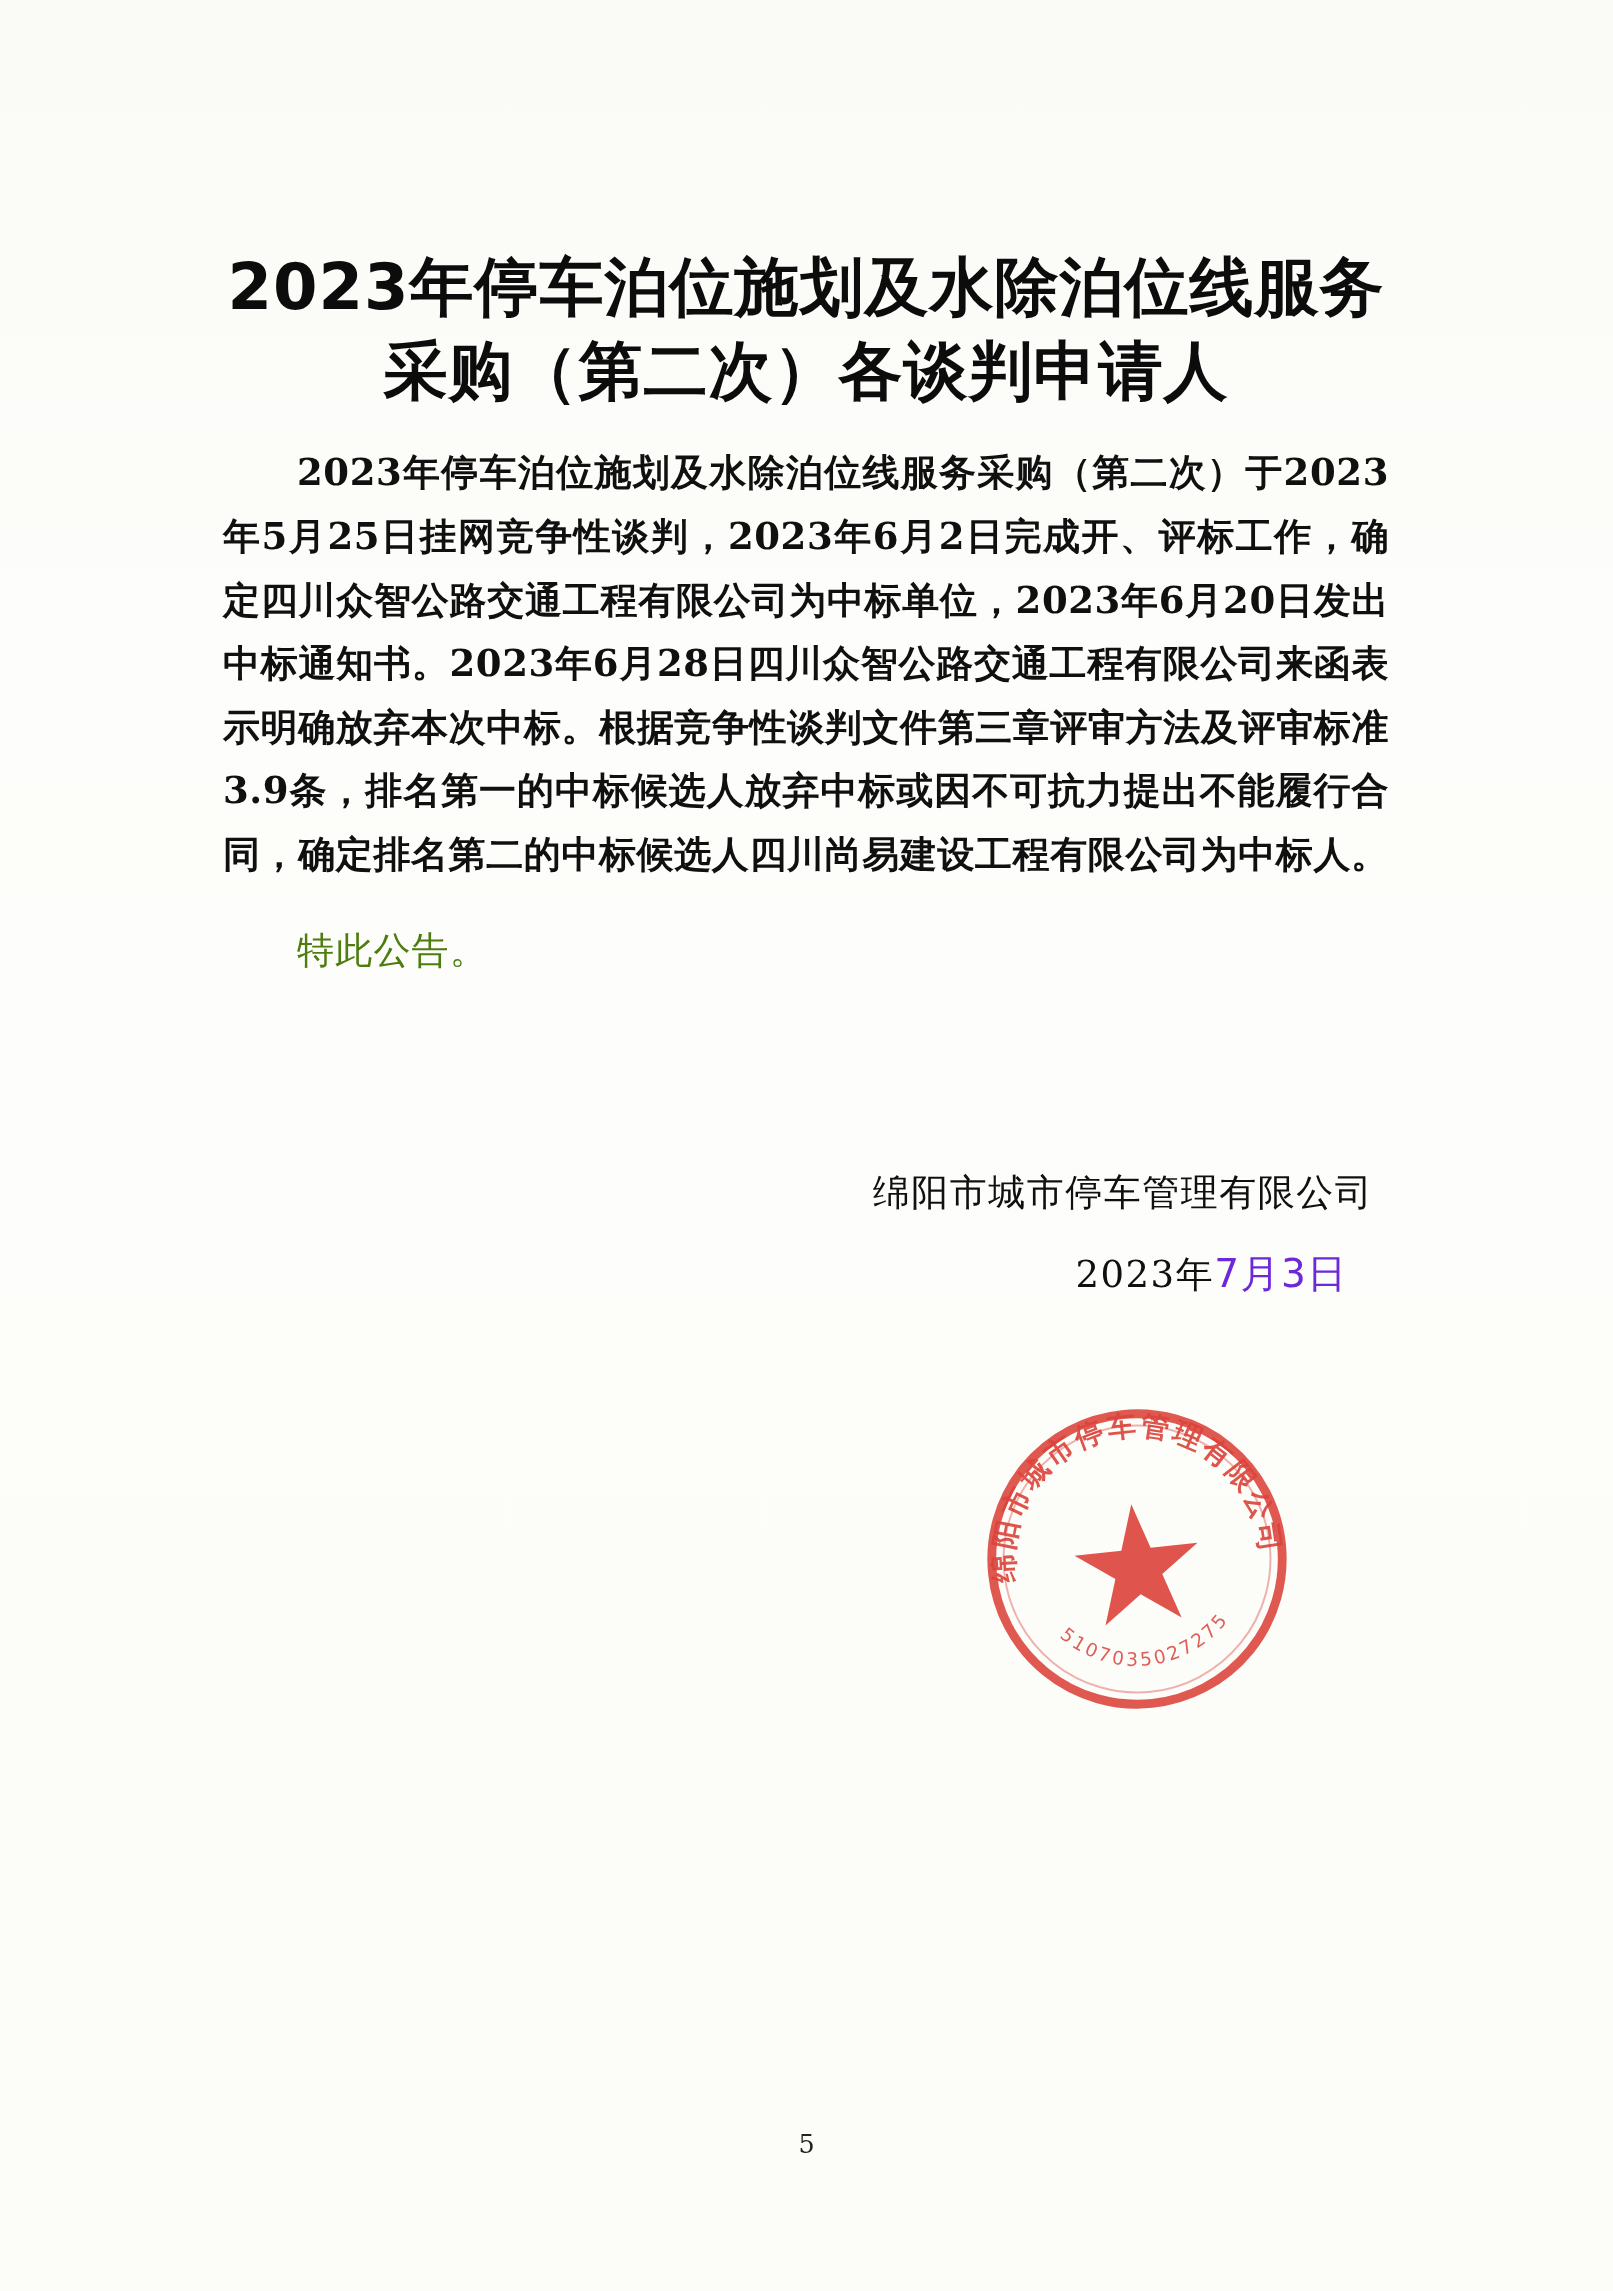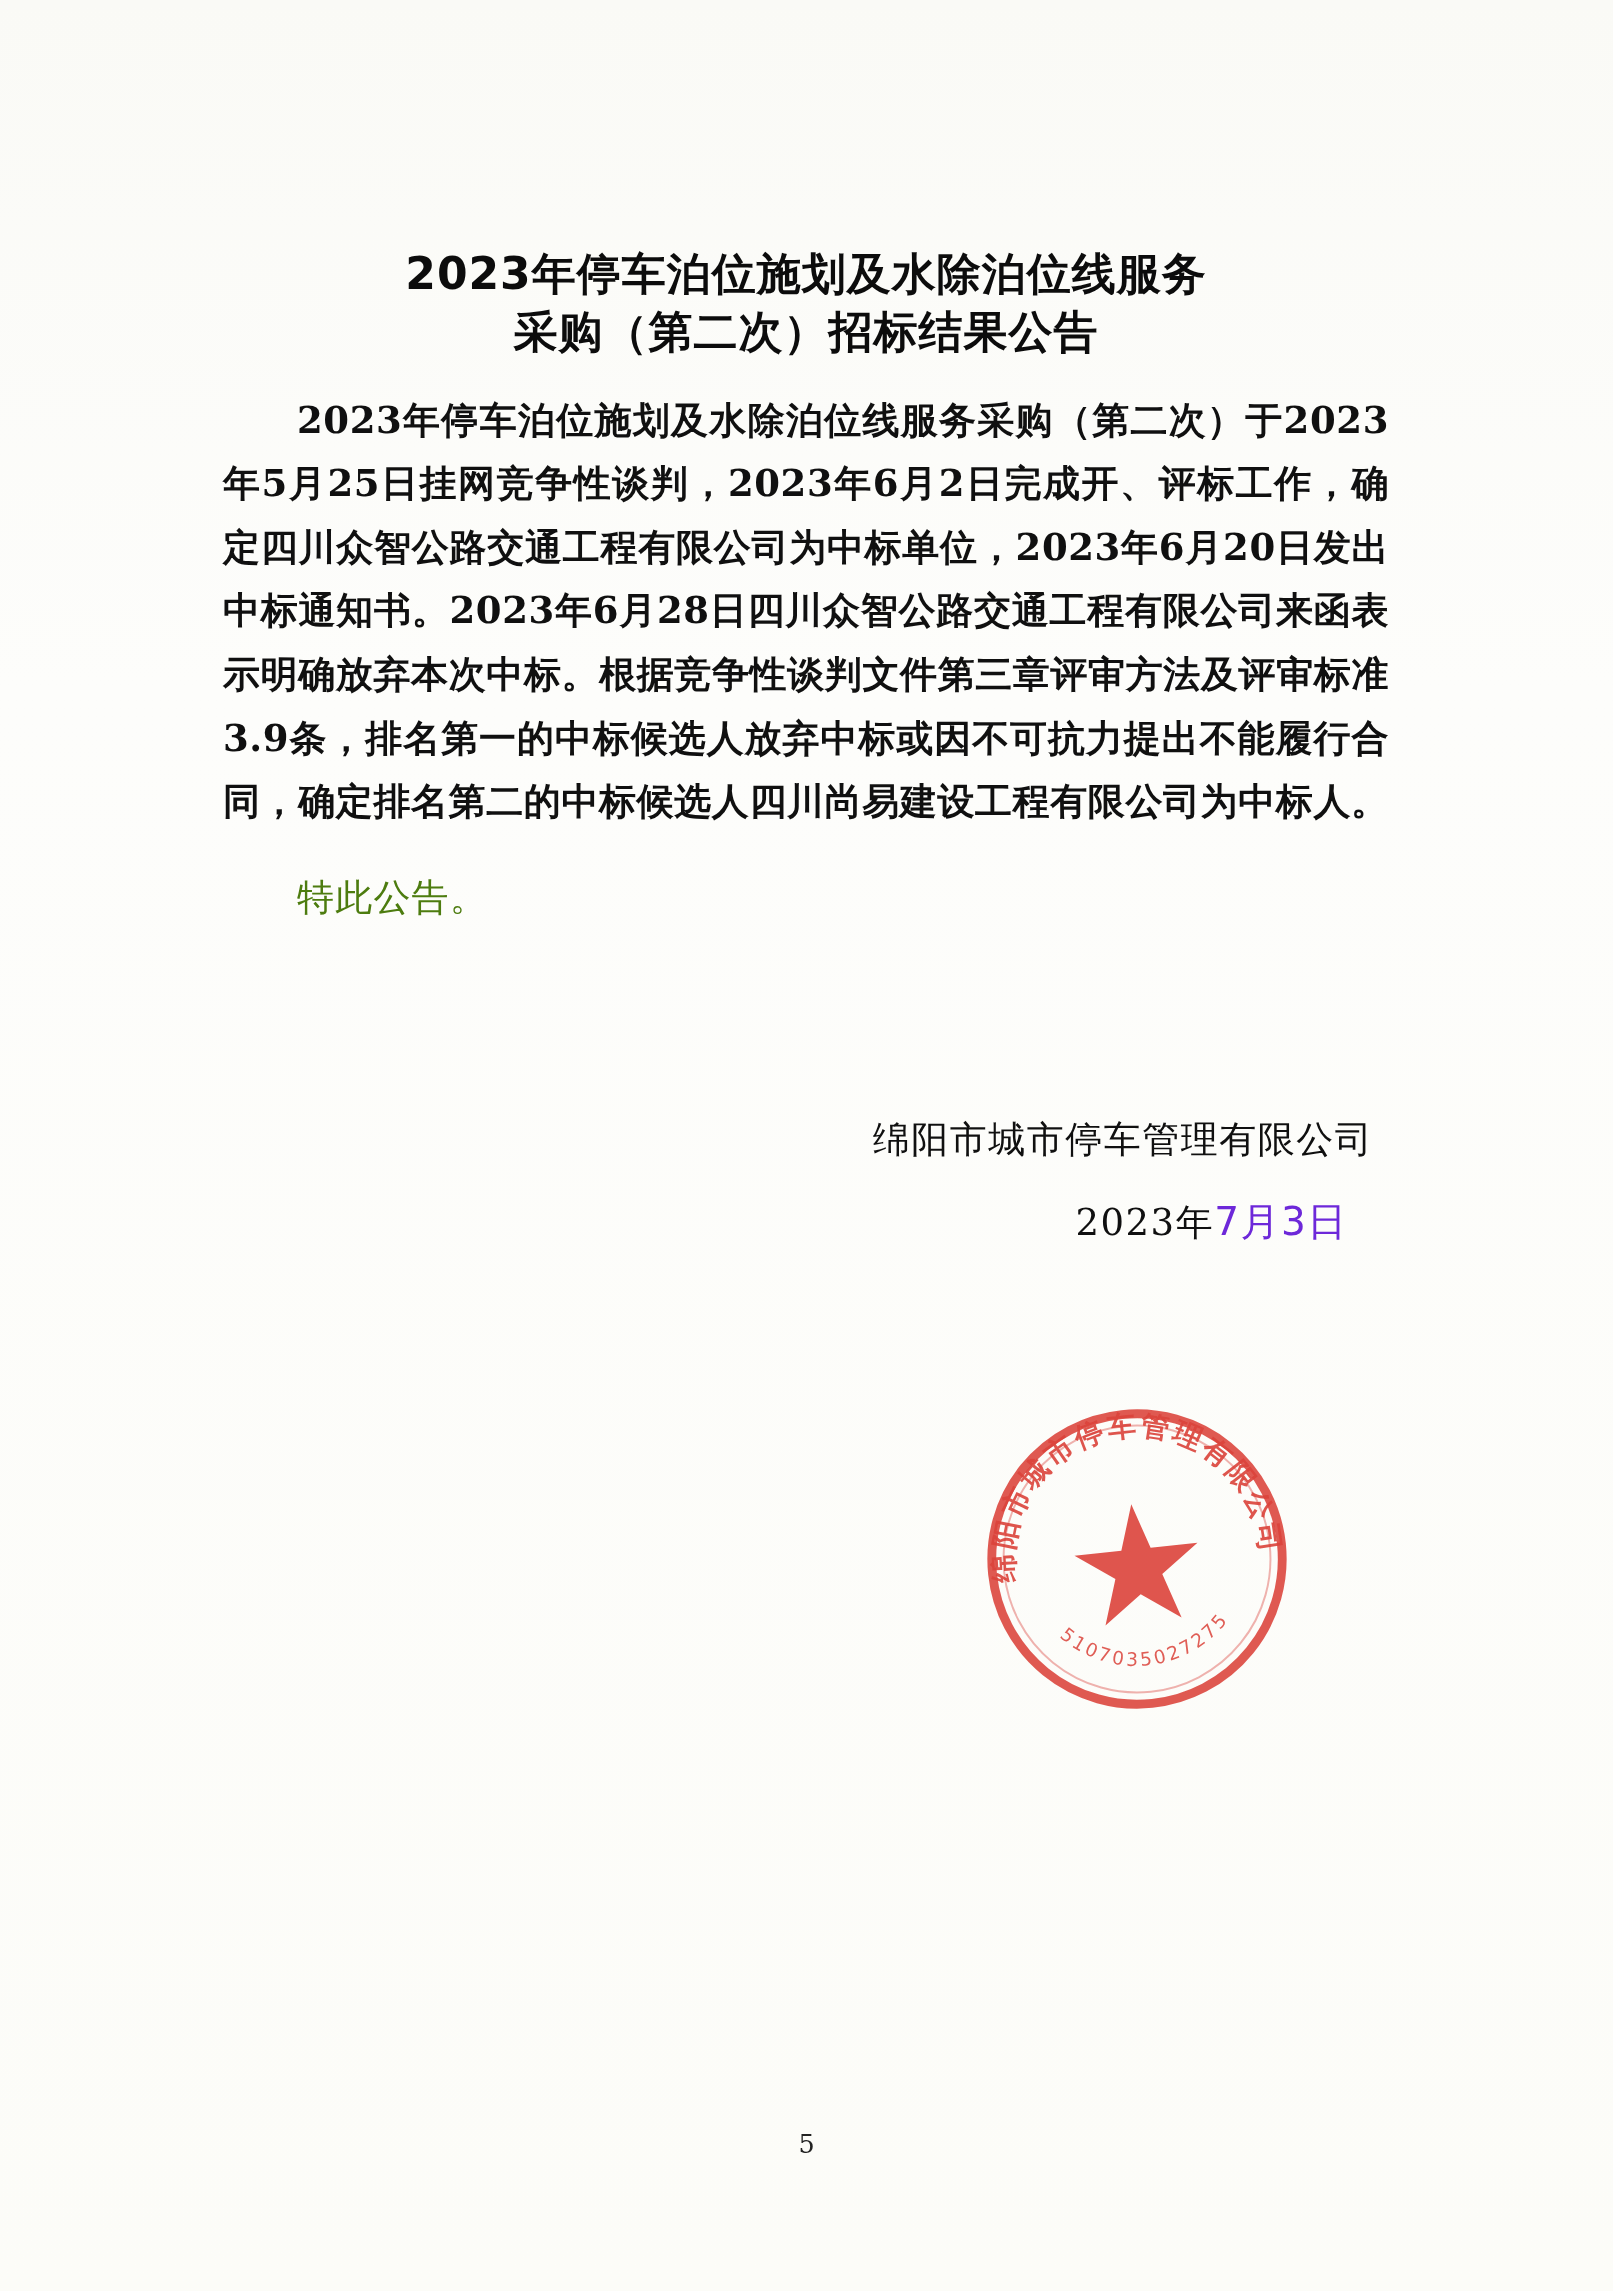--- a/index.html
+++ b/index.html
@@ -35,21 +35,21 @@
     position: absolute;
     left: 223px;
     top: 245px;
     width: 1166px;
   }
 
   .doc-title {
     text-align: center;
     font-family: "DejaVu Sans", "Liberation Sans", sans-serif;
     font-weight: bold;
-    font-size: 44px;
+    font-size: 64px;
     line-height: 1.32;
     letter-spacing: 1px;
     color: #0c0c0c;
   }
   .doc-title .line {
     display: block;
     white-space: nowrap;
   }
 
   .salutation {
@@ -138,21 +138,21 @@
 </head>
 <body>
 
 <div class="page">
   <div class="paper-tint"></div>
 
   <div class="content">
 
     <div class="doc-title">
       <span class="line">2023年停车泊位施划及水除泊位线服务</span>
-      <span class="line">采购（第二次）招标结果公告</span>
+      <span class="line">采购（第二次）各谈判申请人</span>
     </div>
 
 
     <div class="body-para"><span class="indent"></span><span>2023年停车泊位施划及水除泊位线服务采购（第二次）于2023年5月25日挂网竞争性谈判，2023年6月2日完成开、评标工作，确定四川众智公路交通工程有限公司为中标单位，2023年6月20日发出中标通知书。2023年6月28日四川众智公路交通工程有限公司来函表示明确放弃本次中标。根据竞争性谈判文件第三章评审方法及评审标准3.9条，排名第一的中标候选人放弃中标或因不可抗力提出不能履行合同，确定排名第二的中标候选人四川尚易建设工程有限公司为中标人。</span></div>
 
     <div class="closing"><span class="indent"></span><span>特此公告。</span></div>
 
     <div class="signature-block">
       <div class="sign-org">绵阳市城市停车管理有限公司</div>
       <div class="sign-date"><span>2023年</span><span class="handwrite">7月3日</span></div>

